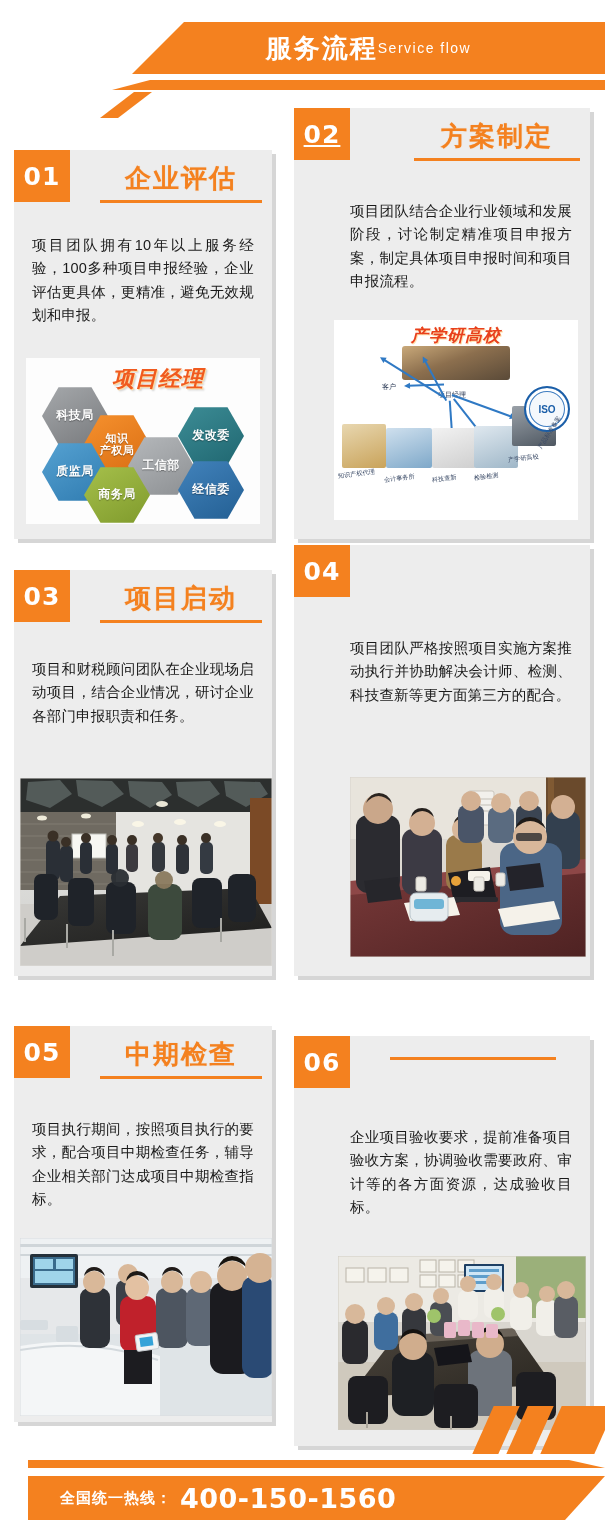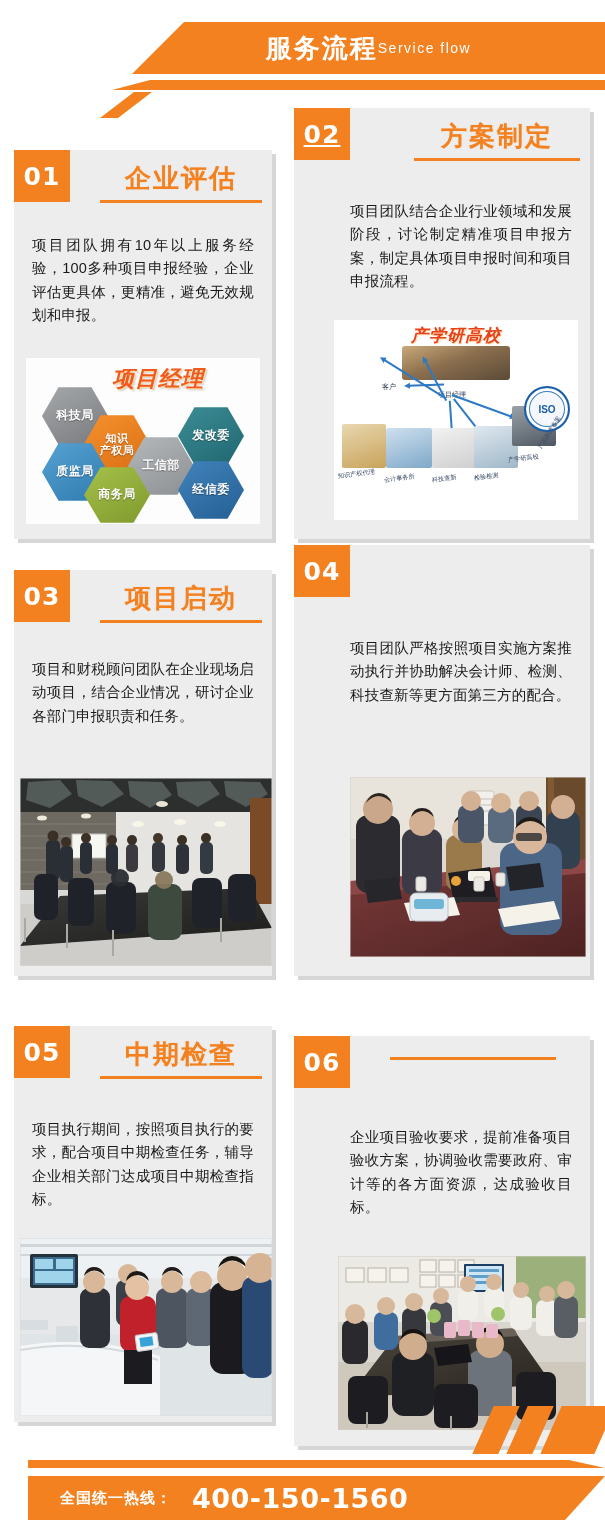--- a/index.html
+++ b/index.html
@@ -147,21 +147,21 @@
   .f-main{
     position:absolute; left:28px; top:56px; width:577px; height:44px;
     background:#F4811F;
     clip-path: polygon(0 0, 100% 0, calc(100% - 40px) 100%, 0 100%);
   }
   .f-text{
     position:absolute; left:60px; top:56px; height:44px;
     display:flex; align-items:center; color:#fff;
   }
   .f-label{ font-size:15px; font-weight:bold; letter-spacing:1px; }
-  .f-phone{ font-size:27px; font-weight:bold; letter-spacing:.5px; margin-left:20px;
+  .f-phone{ font-size:27px; font-weight:bold; letter-spacing:.5px; margin-left:8px;
             font-family:"DejaVu Sans",sans-serif; }
   .f-slashes{ position:absolute; right:0; top:0; width:130px; height:118px; }
   .f-slash{ position:absolute; background:#F4811F; width:26px; height:64px;
             transform:skewX(-24deg); }
 </style>
 </head>
 <body>
 
 <div class="header-wrap">
   <div class="banner-main"></div>

